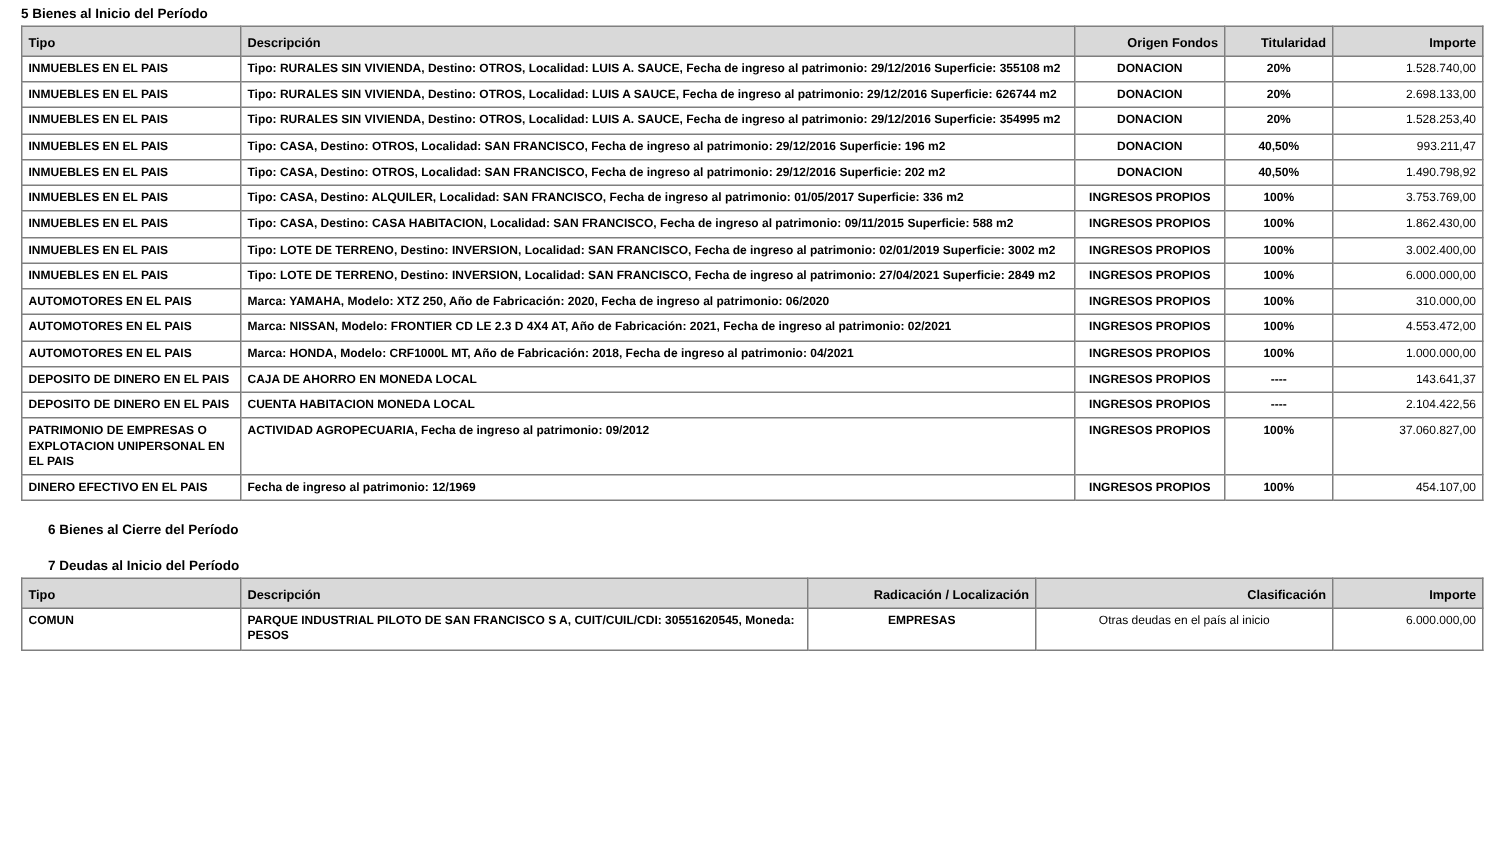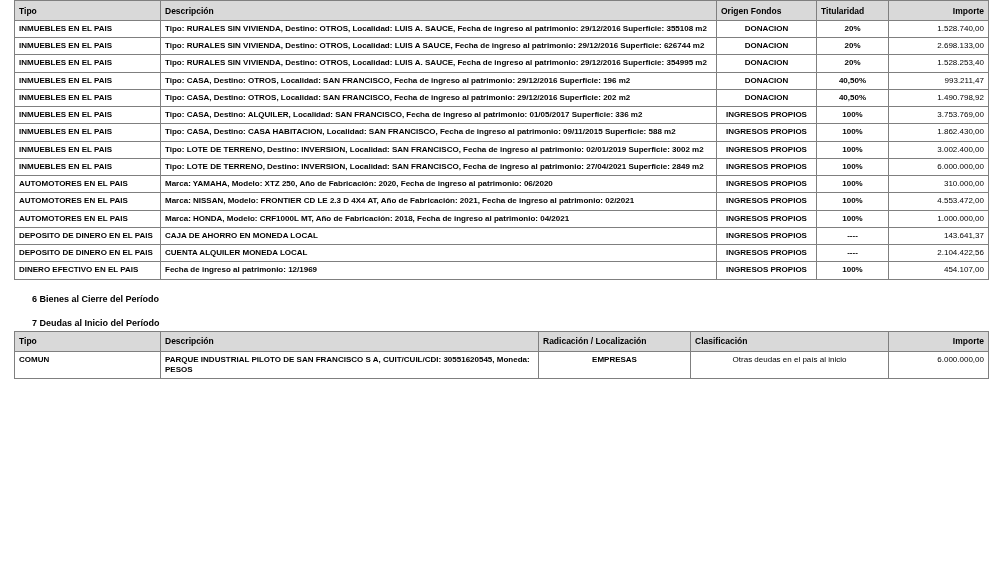--- a/index.html
+++ b/index.html
@@ -42,21 +42,21 @@
     background: #d9d9d9;
     border: 1px solid #7f7f7f;
     font-size: 8.5px;
     font-weight: bold;
     padding: 3px 4px;
     text-align: left;
     height: 13px;
     vertical-align: middle;
   }
   table.grid th.c {
-    text-align: left;
+    text-align: right;
   }
   table.grid th.r {
     text-align: right;
   }
   table.grid td {
     border: 1px solid #7f7f7f;
     font-size: 8px;
     padding: 3px 4px;
     vertical-align: top;
     line-height: 1.28;
@@ -90,20 +90,21 @@
   .deudas col.c2 { width: 378px; }
   .deudas col.c3 { width: 152px; }
   .deudas col.c4 { width: 198px; }
   .deudas col.c5 { width: 100px; }
 </style>
 </head>
 <body>
 
 <div class="page">
 
+  <div class="section-title">5 Bienes al Inicio del Período</div>
 
   <table class="grid bienes">
     <colgroup>
       <col class="c1">
         <col class="c2">
         <col class="c3">
         <col class="c4">
         <col class="c5">
     </colgroup>
     <thead>
@@ -202,24 +203,31 @@
       </tr>
       <tr>
         <td class="tipo">DEPOSITO DE DINERO EN EL PAIS</td>
         <td class="desc">CAJA DE AHORRO EN MONEDA LOCAL</td>
         <td class="center">INGRESOS PROPIOS</td>
         <td class="center">----</td>
         <td class="right">143.641,37</td>
       </tr>
       <tr>
         <td class="tipo">DEPOSITO DE DINERO EN EL PAIS</td>
-        <td class="desc">CUENTA ALQUILER MONEDA LOCAL</td>
+        <td class="desc">CUENTA HABITACION MONEDA LOCAL</td>
         <td class="center">INGRESOS PROPIOS</td>
         <td class="center">----</td>
         <td class="right">2.104.422,56</td>
+      </tr>
+      <tr>
+        <td class="tipo">PATRIMONIO DE EMPRESAS O EXPLOTACION UNIPERSONAL EN EL PAIS</td>
+        <td class="desc">ACTIVIDAD AGROPECUARIA, Fecha de ingreso al patrimonio: 09/2012</td>
+        <td class="center">INGRESOS PROPIOS</td>
+        <td class="center">100%</td>
+        <td class="right">37.060.827,00</td>
       </tr>
       <tr>
         <td class="tipo">DINERO EFECTIVO EN EL PAIS</td>
         <td class="desc">Fecha de ingreso al patrimonio: 12/1969</td>
         <td class="center">INGRESOS PROPIOS</td>
         <td class="center">100%</td>
         <td class="right">454.107,00</td>
       </tr>
     </tbody>
   </table>

